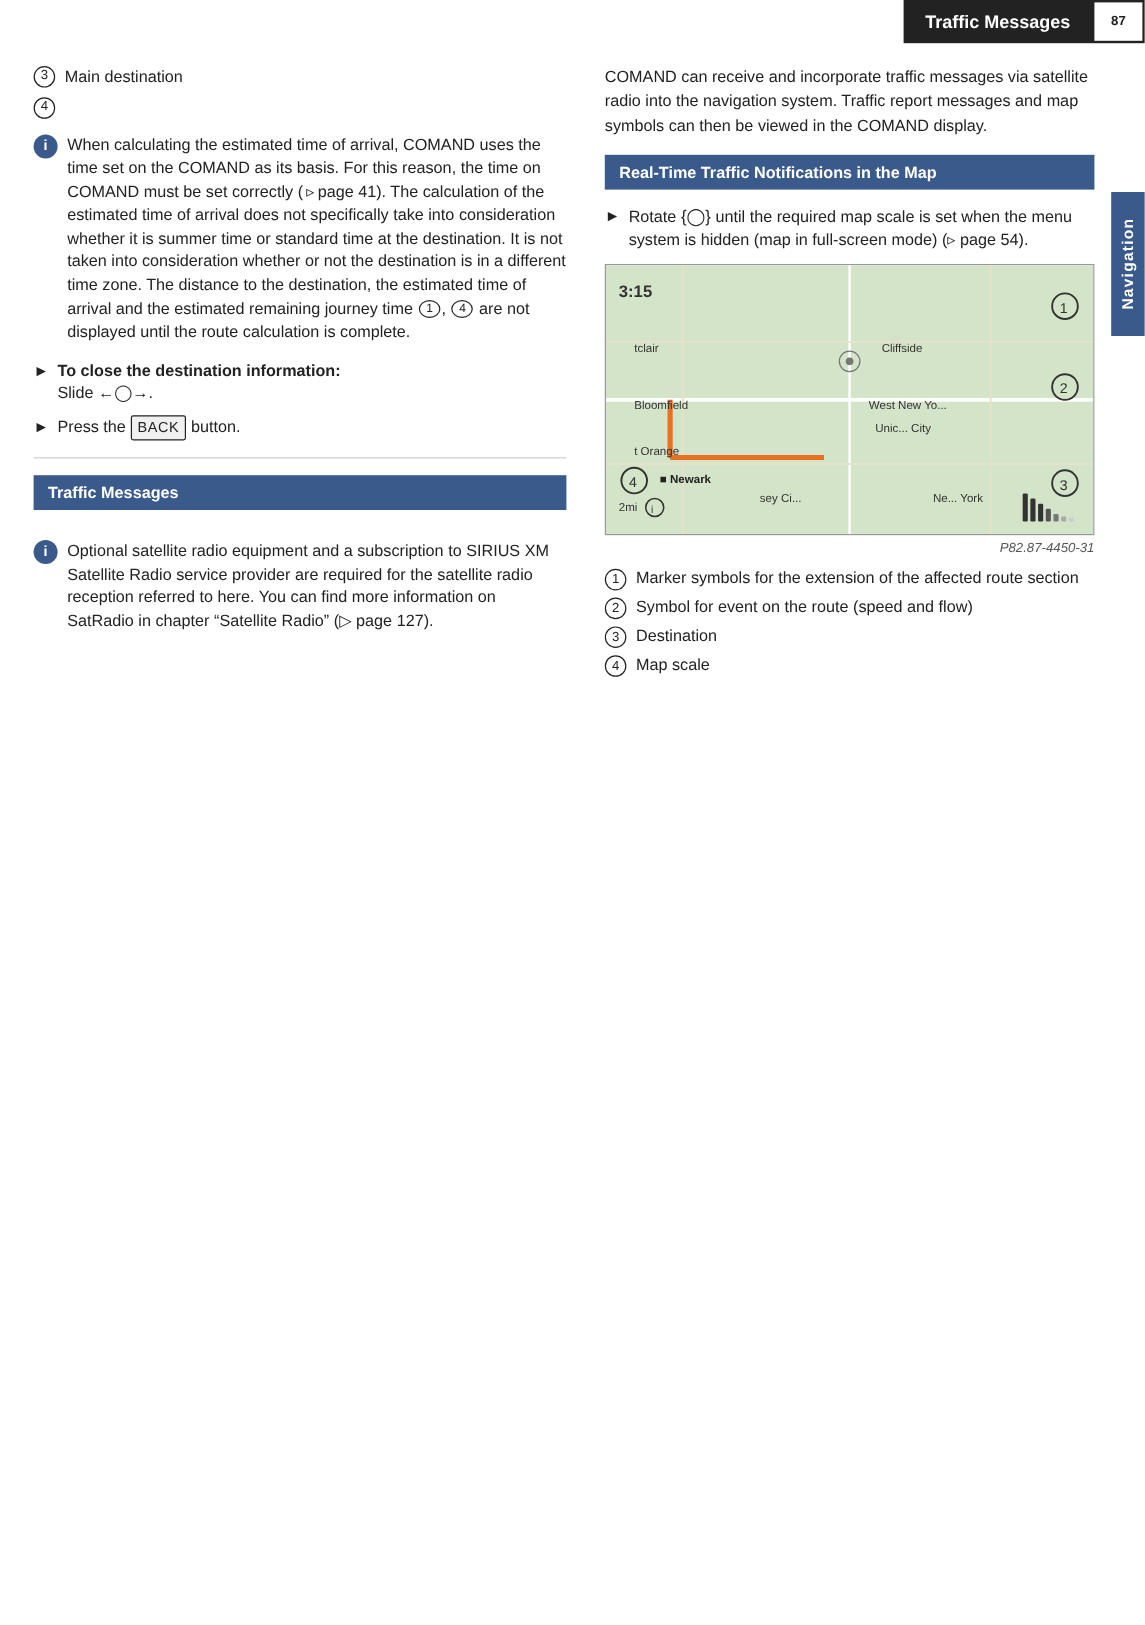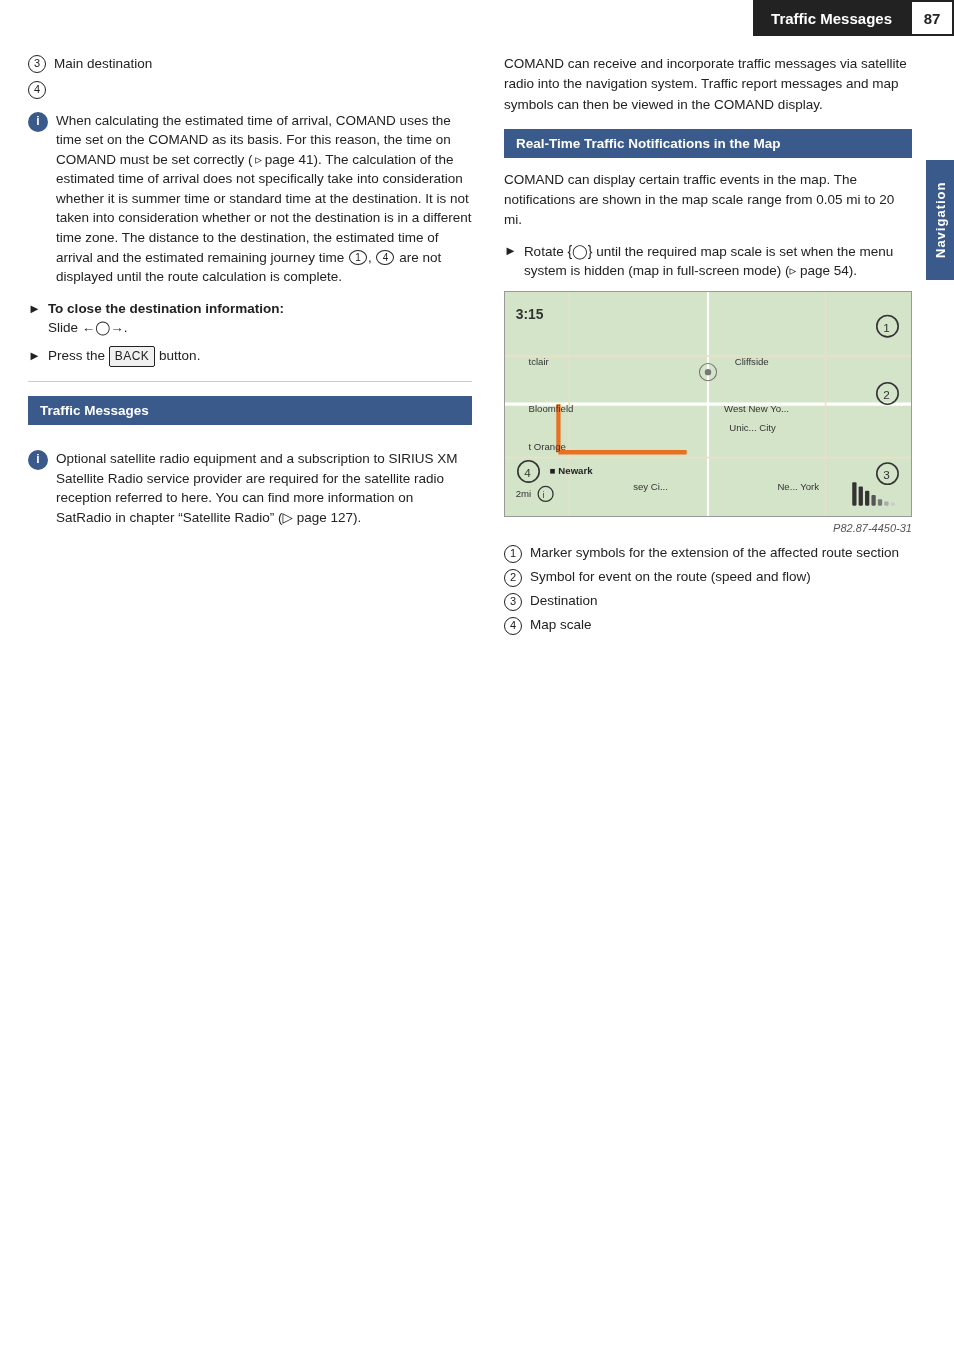--- a/index.html
+++ b/index.html
@@ -35,21 +35,21 @@
       font-weight: bold;
       padding: 8px 18px;
       height: 36px;
       display: flex;
       align-items: center;
     }
     .header-page-num {
       background: #fff;
       border: 2px solid #222;
       color: #222;
-      font-size: 15px;
+      font-size: 11px;
       font-weight: bold;
       padding: 4px 10px;
       height: 36px;
       display: flex;
       align-items: center;
       min-width: 44px;
       justify-content: center;
     }
 
     
@@ -306,21 +306,20 @@
     </div>
 
   </div>
 
   <div class="right-col">
 
     <p class="right-top-text">COMAND can receive and incorporate traffic messages via satellite radio into the navigation system. Traffic report messages and map symbols can then be viewed in the COMAND display.</p>
 
     <div class="section-box-right">Real-Time Traffic Notifications in the Map</div>
 
-    <p style="font-size:13.5px; line-height:1.5; margin-bottom:10px;">COMAND can display certain traffic events in the map. The notifications are shown in the map scale range from 0.05 mi to 20 mi.</p>
 
     <div class="arrow-item">
       <span class="arrow-sym">►</span>
       <span>Rotate <span style="font-size:14px;">{◯}</span> until the required map scale is set when the menu system is hidden (map in full-screen mode) (▹ page 54).</span>
     </div>
 
     <div class="map-container">
       <svg class="map-svg-wrap" viewBox="0 0 380 210" xmlns="http://www.w3.org/2000/svg">
 
         <rect width="380" height="210" fill="#d4e4c8"></rect>

